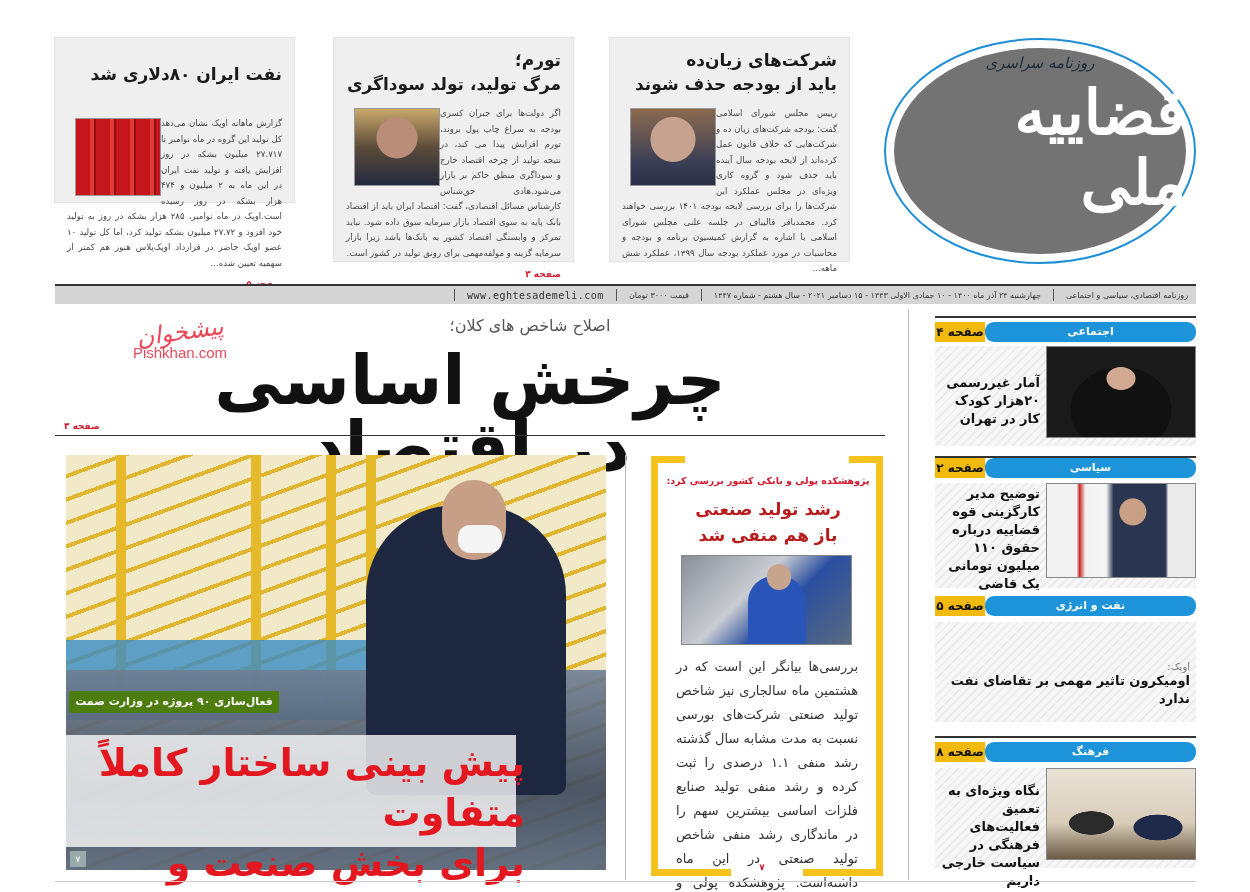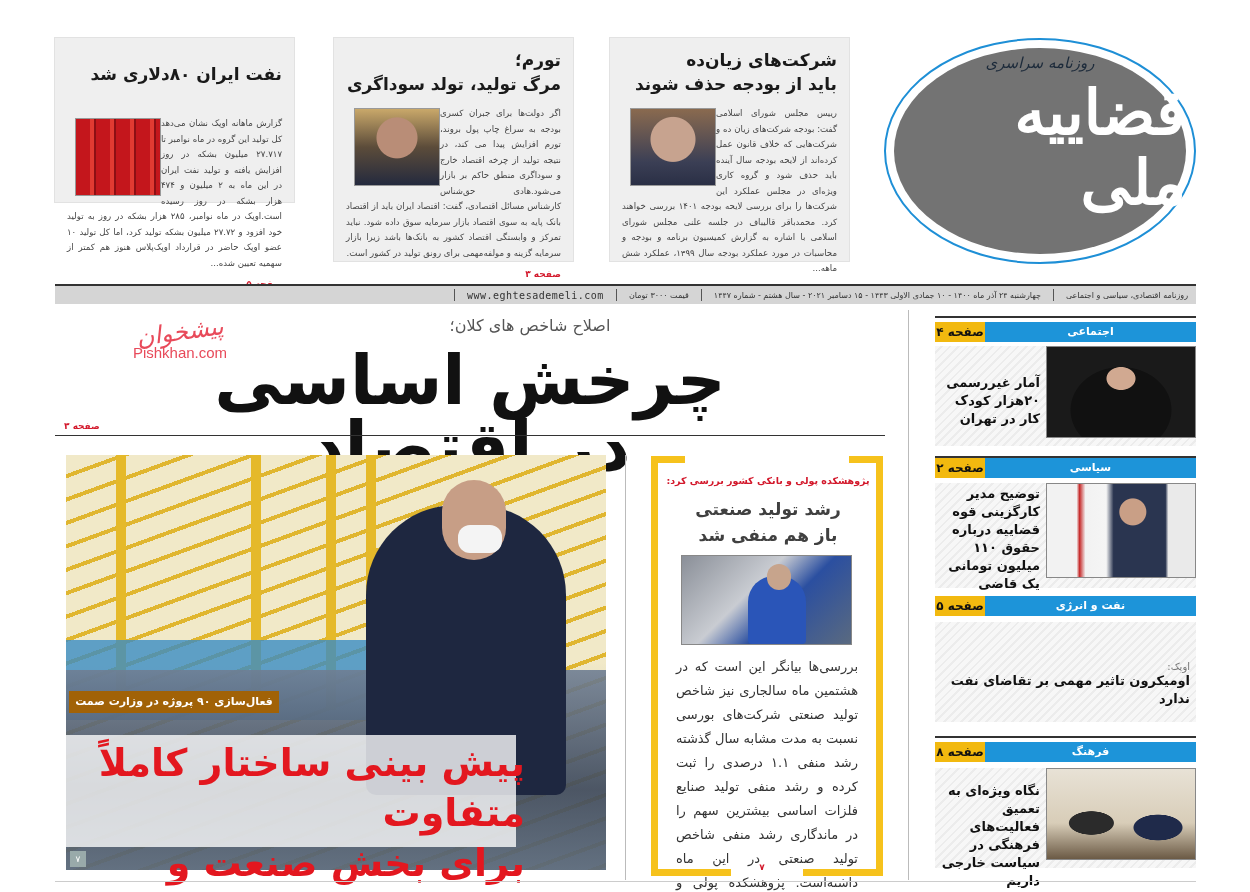--- a/index.html
+++ b/index.html
@@ -39,47 +39,47 @@
     background:
       linear-gradient(180deg, rgba(255,255,255,0.0) 0%, rgba(255,255,255,0) 50%, rgba(40,60,90,0.35) 100%),
       repeating-linear-gradient(160deg, #f1e9c8 0 18px, #e0b630 18px 22px),
       #efe5c4; }
   .photo-main .col { position: absolute; width: 10px; background: #e5b92a; top: 0; bottom: 160px; }
   .photo-main .worker { position: absolute; right: 40px; top: 50px; width: 200px; height: 290px; background: #1e2740; border-radius: 90px 90px 10px 10px; }
   .photo-main .head { position: absolute; right: 100px; top: 25px; width: 64px; height: 80px; border-radius: 32px; background: #c79e86; }
   .photo-main .mask { position: absolute; right: 104px; top: 70px; width: 44px; height: 28px; border-radius: 12px; background: #f4f4f4; }
   .photo-main .bench { position: absolute; left: 0; right: 0; bottom: 0; height: 200px; background: linear-gradient(180deg, #6f7e93 0%, #3f4a5c 60%, #5b6a7d 100%); opacity: 0.9; }
   .photo-main .machine { position: absolute; left: 0; bottom: 150px; width: 300px; height: 80px; background: #3a8cc4; opacity: 0.8; }
-  .red-tag { left: 69px; top: 691px; width: 210px; height: 22px; background: #a16207; color: #fff; font-size: 11px; font-weight: bold; text-align: center; line-height: 22px; }
+  .red-tag { left: 69px; top: 691px; width: 210px; height: 22px; background: #4d7c0f; color: #fff; font-size: 11px; font-weight: bold; text-align: center; line-height: 22px; }
   .overlay-box { left: 66px; top: 735px; width: 450px; height: 112px; background: rgba(255,255,255,0.78); }
   .overlay-title { left: 70px; top: 738px; width: 455px; text-align: right; color: #e3171f; font-size: 38px; font-weight: bold; line-height: 50px; }
   .photo-num { left: 70px; top: 851px; width: 16px; height: 16px; background: #9aa; color: #fff; font-size: 9px; text-align: center; line-height: 16px; }
 
   
   .yframe { left: 651px; top: 456px; width: 232px; height: 420px; border: 7px solid #f6c21c; border-top: none; border-bottom: none; }
   .ytop-l { left: 651px; top: 456px; width: 34px; height: 7px; background: #f6c21c; }
   .ytop-r { left: 849px; top: 456px; width: 34px; height: 7px; background: #f6c21c; }
   .ybot-l { left: 651px; top: 869px; width: 80px; height: 7px; background: #f6c21c; }
   .ybot-r { left: 803px; top: 869px; width: 80px; height: 7px; background: #f6c21c; }
   .y-kicker { left: 662px; top: 475px; width: 212px; text-align: center; color: #d3182b; font-size: 9.5px; font-weight: bold; }
-  .y-title { left: 662px; top: 496px; width: 212px; text-align: center; font-size: 17px; font-weight: bold; line-height: 26px; color: #404040; }
+  .y-title { left: 662px; top: 496px; width: 212px; text-align: center; font-size: 17px; font-weight: bold; line-height: 26px; color: #b91c1c; }
   .y-img { left: 681px; top: 555px; width: 171px; height: 90px; border: 1px solid #888; background: linear-gradient(135deg, #8a8f98 0%, #c9ccd2 40%, #2b4fa0 60%, #5a6a80 100%); }
   .y-img .w { position: absolute; right: 45px; top: 20px; width: 58px; height: 68px; background: #2a55b8; border-radius: 26px 26px 4px 4px; }
   .y-img .h { position: absolute; right: 60px; top: 8px; width: 24px; height: 26px; background: #c7a48c; border-radius: 12px; }
   .y-body { left: 676px; top: 655px; width: 182px; font-size: 13px; line-height: 24px; color: #333; text-align: justify; }
   .y-num { left: 752px; top: 862px; width: 20px; text-align: center; color: #d3182b; font-size: 9px; font-weight: bold; }
 
   .vrule { left: 625px; top: 455px; width: 1px; height: 425px; background: #bbb; }
   .vrule2 { left: 908px; top: 310px; width: 1px; height: 570px; background: #bbb; }
 
   
   .sec-rule { height: 2px; background: #333; }
   .sec-bar { display: flex; height: 20px; }
   .sec-bar .page { width: 50px; background: #f2b90f; color: #111; font-size: 12px; font-weight: bold; text-align: center; line-height: 20px; }
-  .sec-bar .label { flex: 1; background: #1d94d9; color: #fff; font-size: 11px; font-weight: bold; text-align: center; line-height: 20px; }
+  .sec-bar .label { flex: 1; background: #1d94d9; color: #fff; font-size: 11px; font-weight: bold; text-align: center; line-height: 20px; border-radius: 9px; }
   .side-item { background: repeating-linear-gradient(135deg, #f7f7f7 0 4px, #ececec 4px 6px); }
   .side-title { font-size: 13px; font-weight: bold; color: #111; line-height: 18px; text-align: right; }
   .side-kicker { font-size: 10px; color: #777; text-align: right; margin-top: 25px; }
   .side-img { border: 1px solid #888; }
 
   .footer-line { left: 55px; top: 881px; width: 1141px; height: 1px; background: #ccc; }
 </style>
 </head>
 <body>
 

